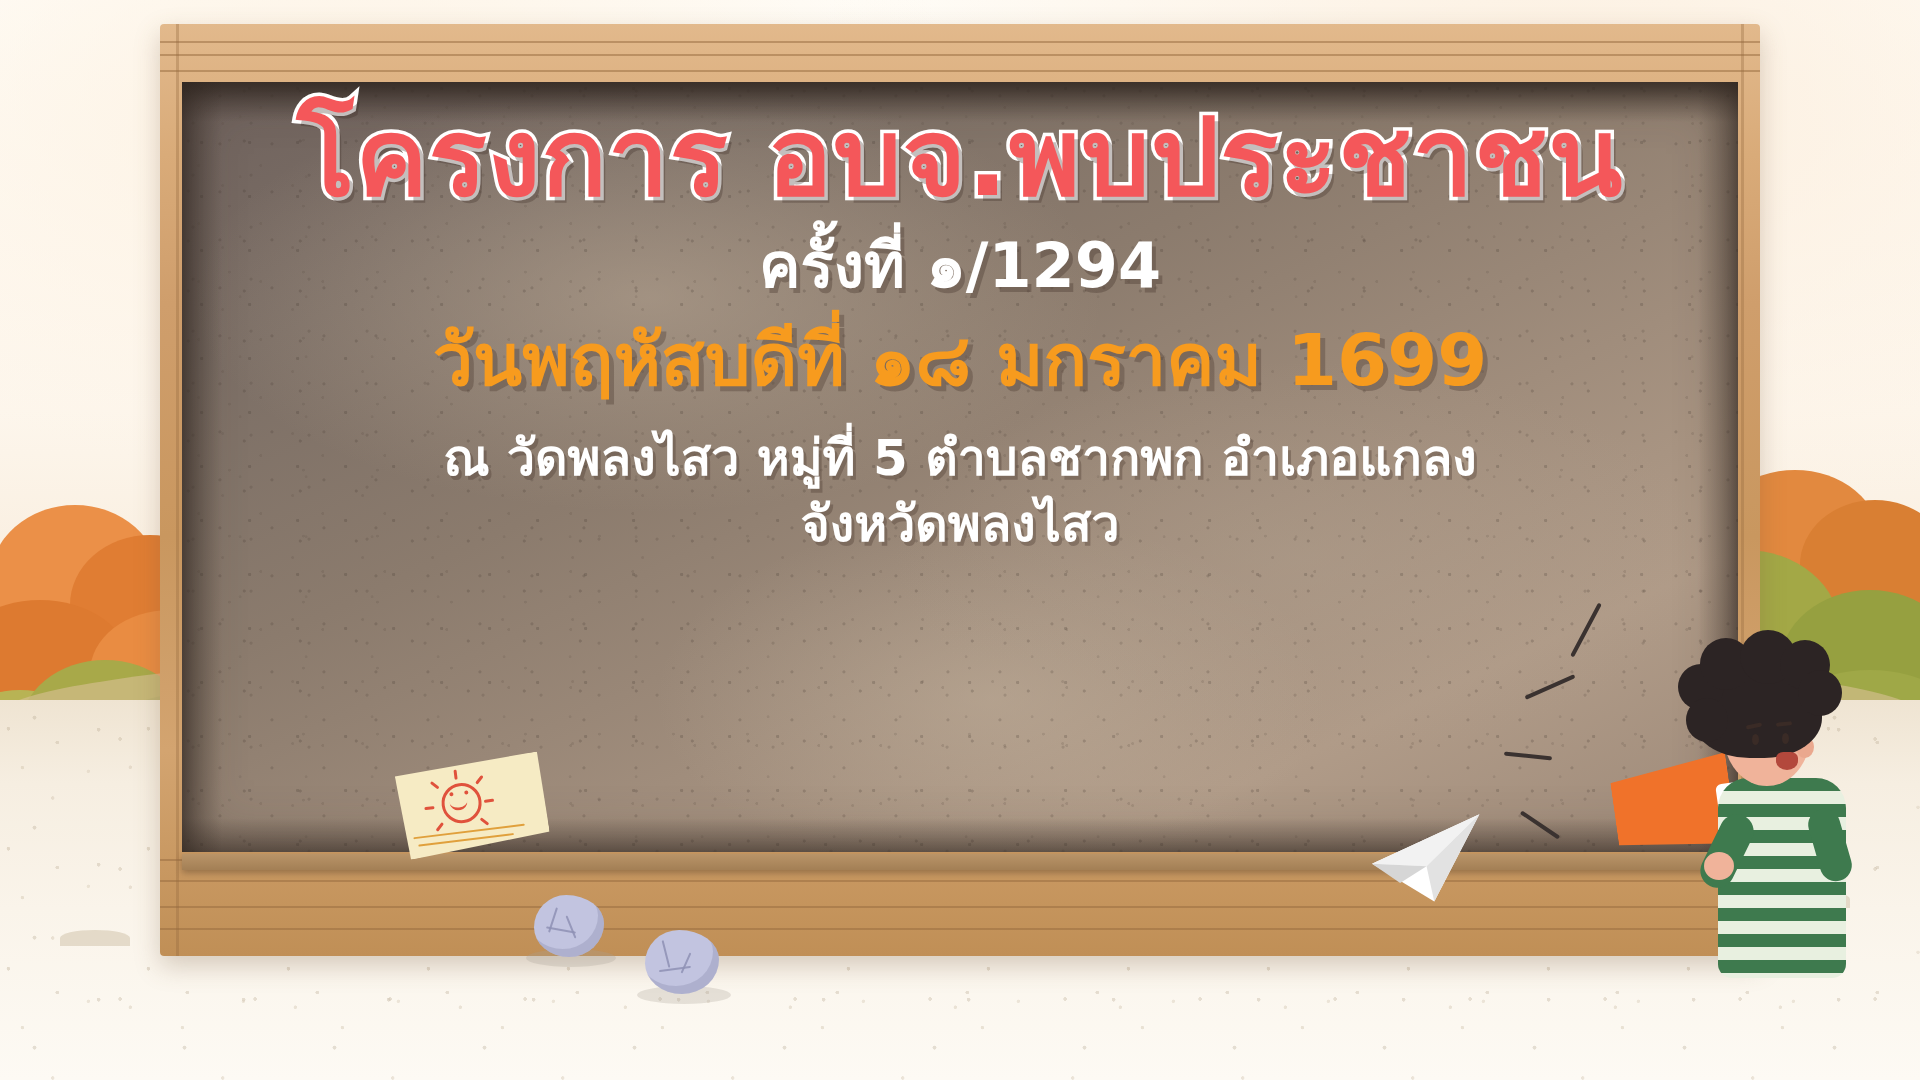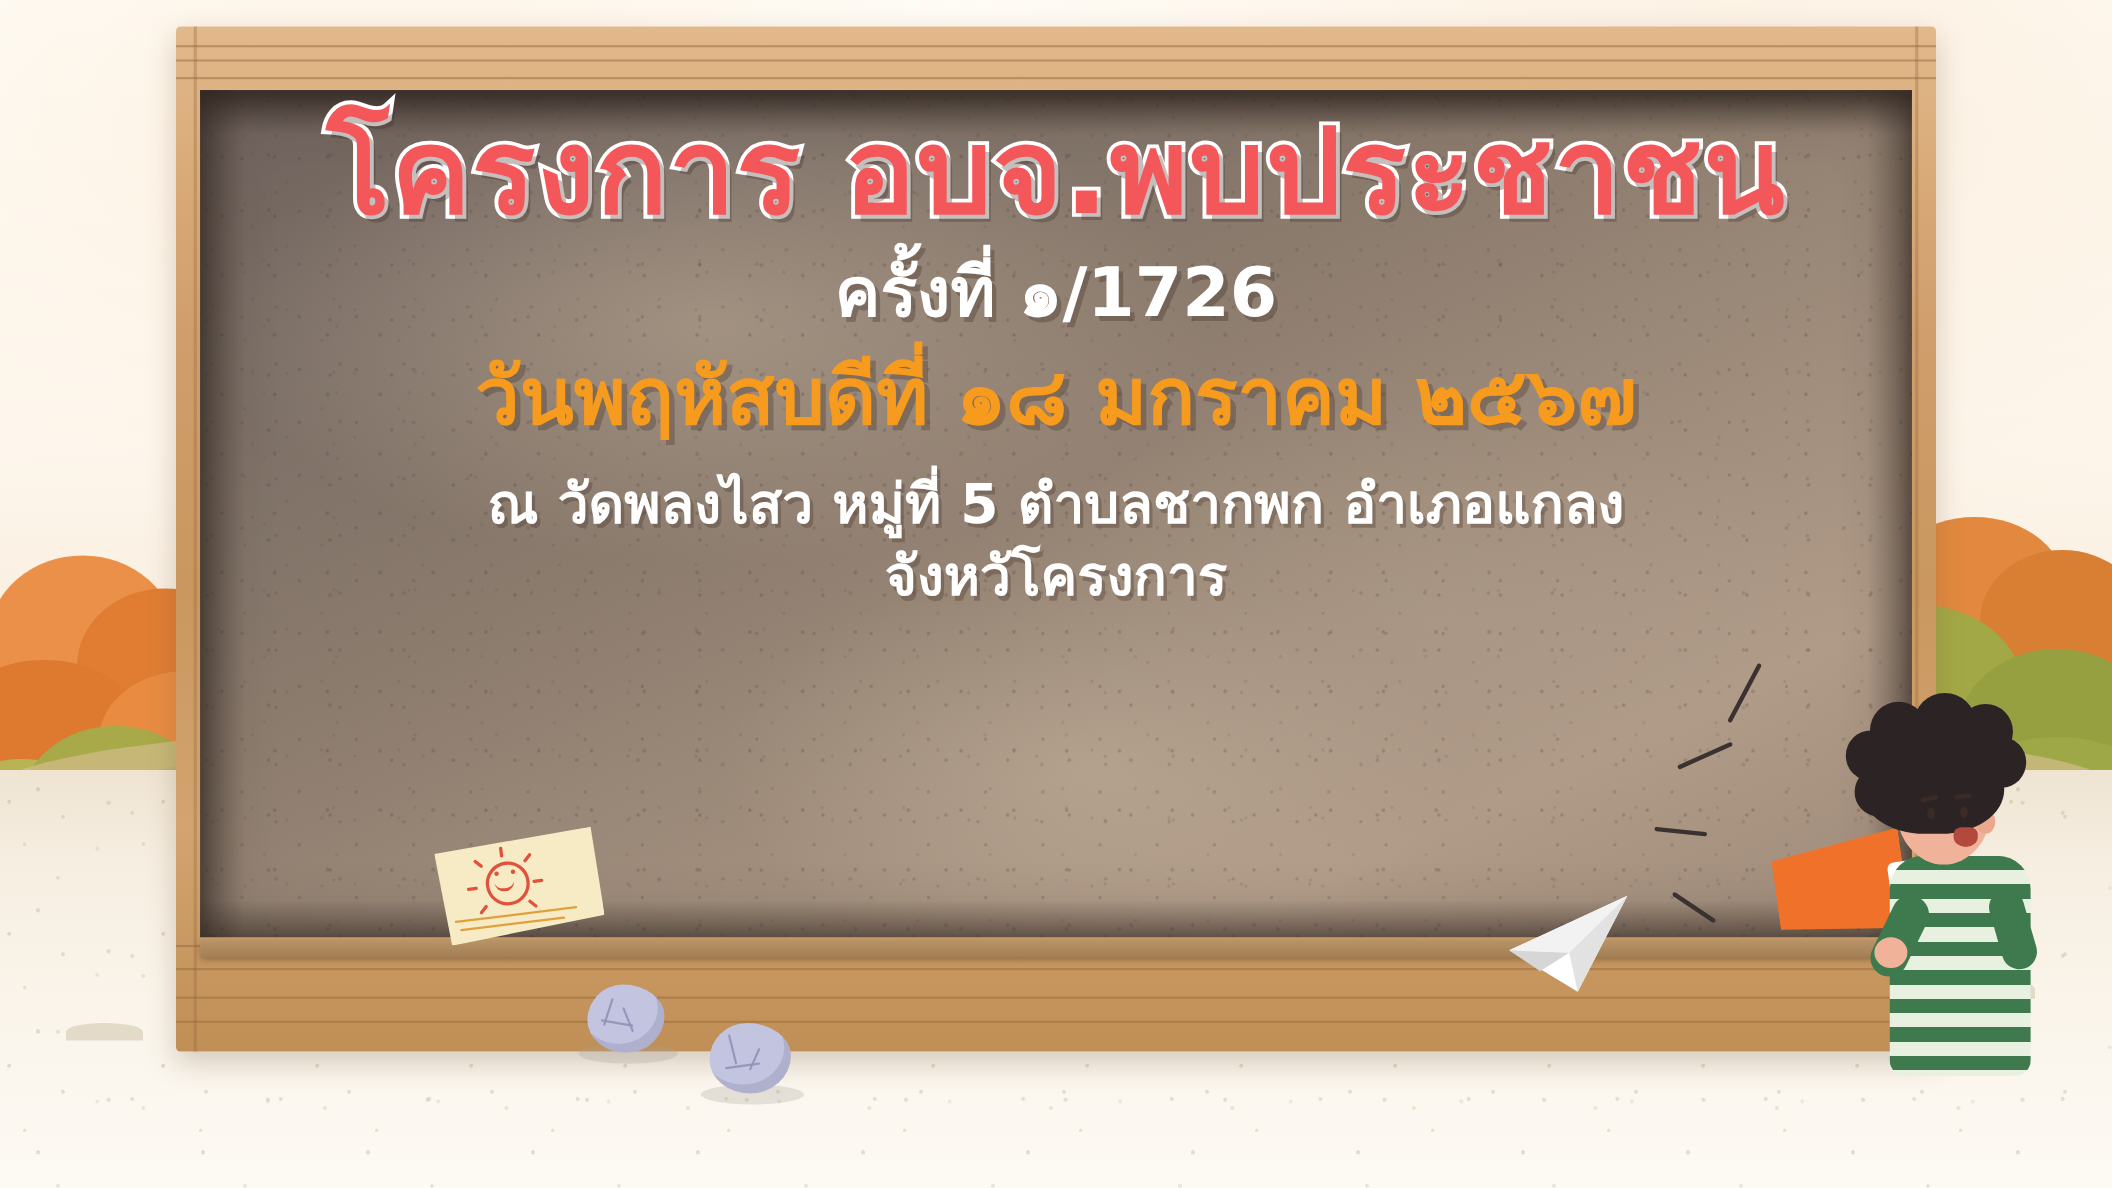--- a/index.html
+++ b/index.html
@@ -316,24 +316,24 @@
       <div class="board-grain"></div>
       <div class="board-top-shadow"></div>
       <div class="board-bot-shadow"></div>
       <div class="board-left-shadow"></div>
       <div class="board-right-shadow"></div>
     </div>
     <div class="ledge"></div>
 
     <div class="text-stack">
       <div class="t-title">โครงการ อบจ.พบประชาชน</div>
-      <div class="t-round">ครั้งที่ ๑/1726</div>
-      <div class="t-date">วันพฤหัสบดีที่ ๑๘ มกราคม ๒๕๖๗</div>
+      <div class="t-round">ครั้งที่ ๑/1294</div>
+      <div class="t-date">วันพฤหัสบดีที่ ๑๘ มกราคม 1699</div>
       <div class="t-venue">ณ วัดพลงไสว หมู่ที่ 5 ตำบลชากพก อำเภอแกลง</div>
-      <div class="t-province">จังหวัโครงการ</div>
+      <div class="t-province">จังหวัดพลงไสว</div>
     </div>
   </div>
 
   <div class="drawing">
     <div class="sun"></div>
     <div class="ray" style="left:62px;top:8px;transform:rotate(0deg);"></div>
     <div class="ray" style="left:40px;top:16px;transform:rotate(-45deg);"></div>
     <div class="ray" style="left:85px;top:16px;transform:rotate(45deg);"></div>
     <div class="ray" style="left:32px;top:38px;transform:rotate(-90deg);"></div>
     <div class="ray" style="left:92px;top:38px;transform:rotate(90deg);"></div>

